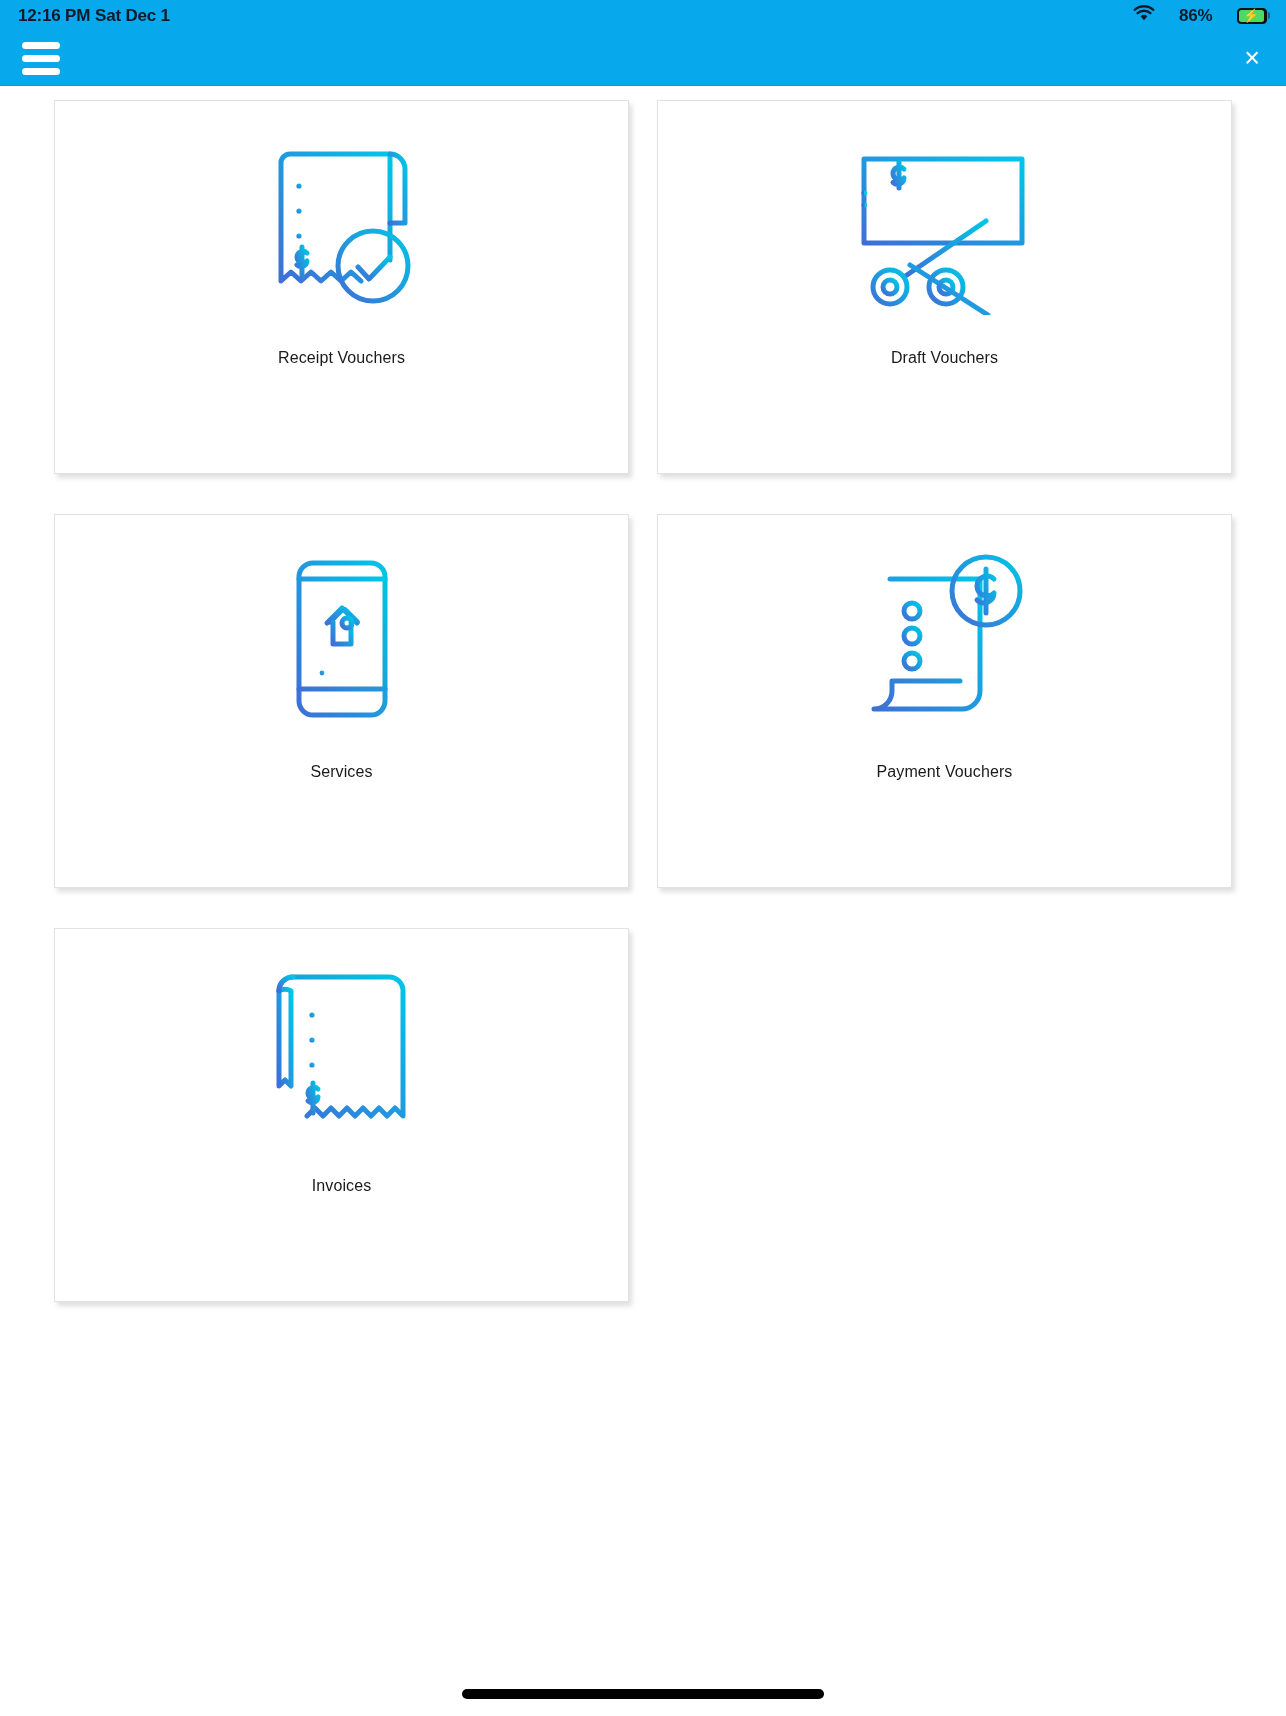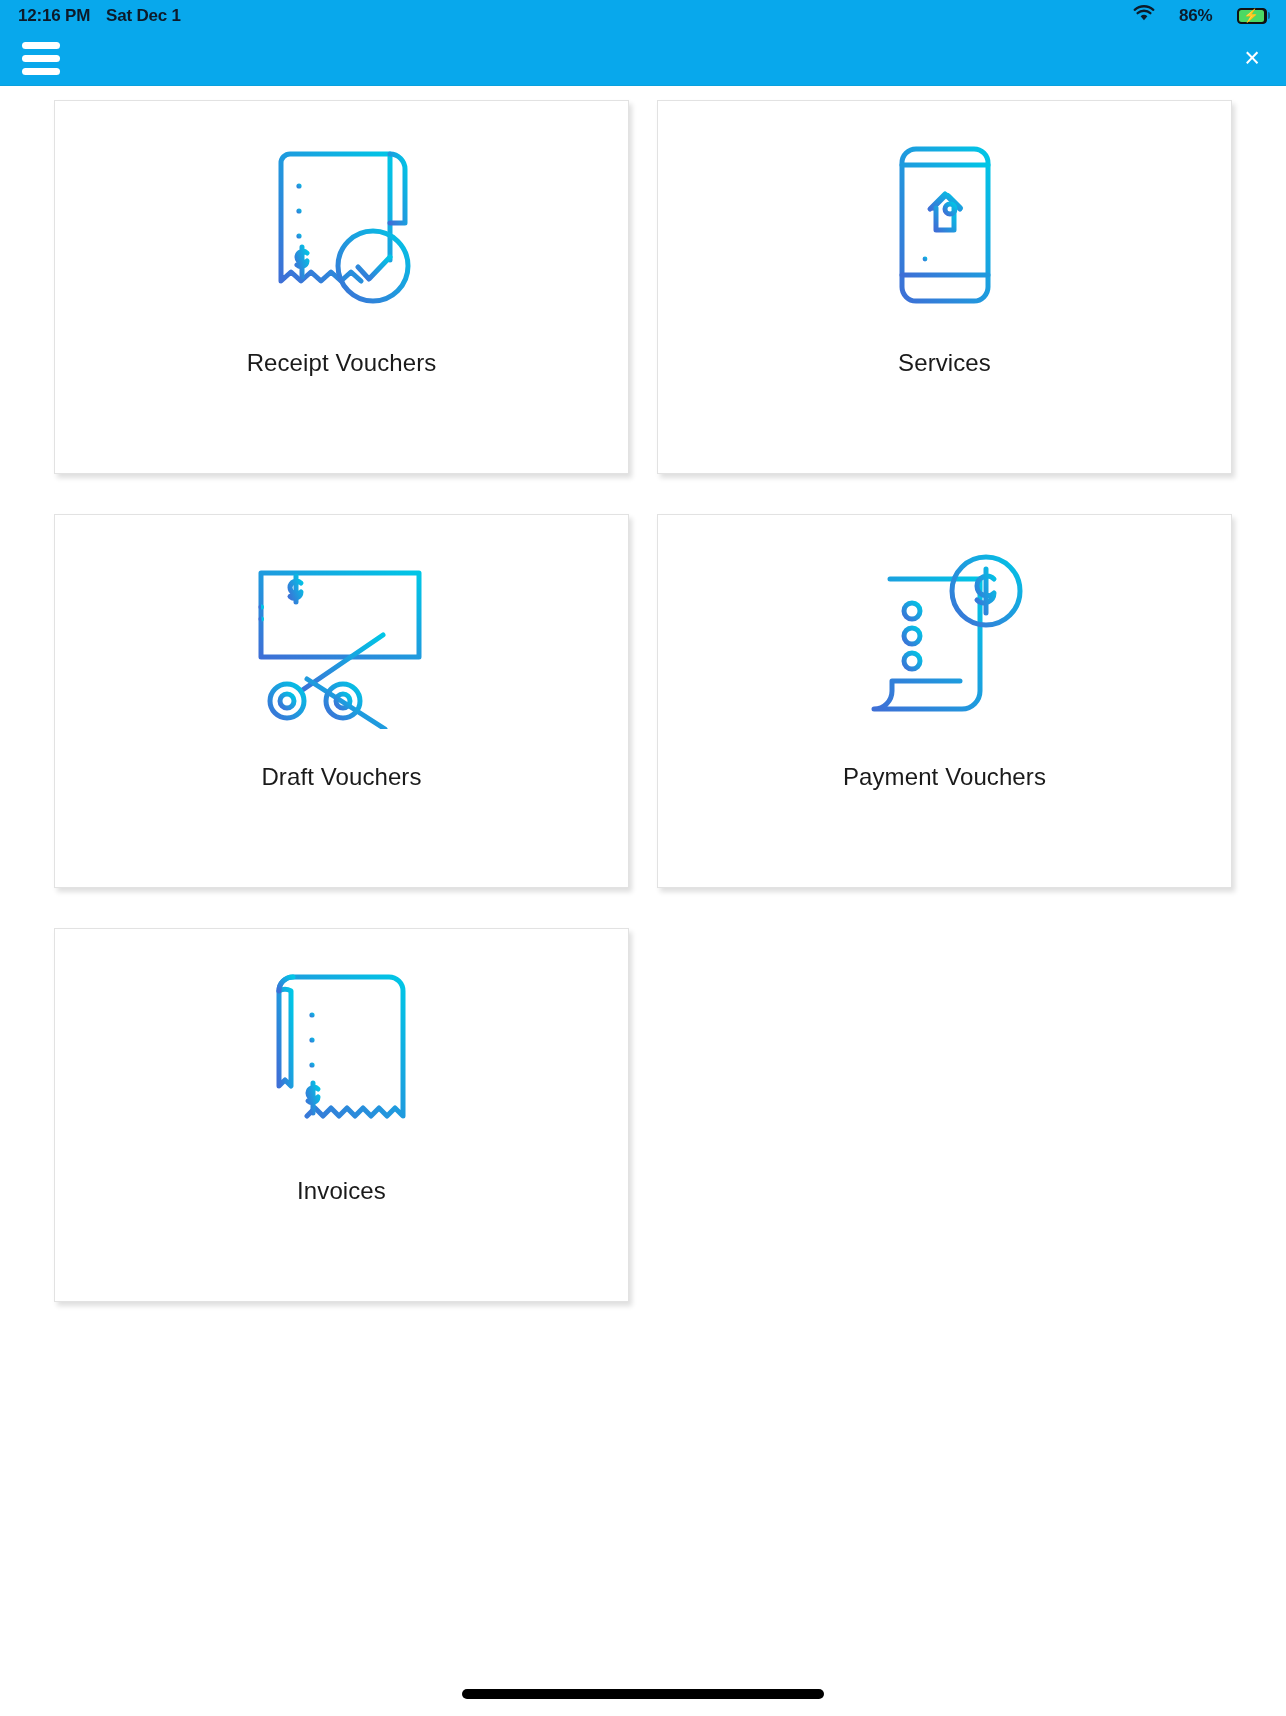--- a/index.html
+++ b/index.html
@@ -17,21 +17,21 @@
     background: #08A8EC;
     display: flex;
     align-items: center;
     justify-content: space-between;
     padding: 0 16px 0 18px;
     color: #0d1b2a;
     font-size: 17px;
     font-weight: bold;
     letter-spacing: -0.2px;
   }
-  .status-left { display: flex; align-items: center; gap: 16px; }
+  .status-left { display: flex; align-items: center; gap: 5px; }
   .status-right { display: flex; align-items: center; gap: 24px; }
   .wifi-icon { display: block; }
   .battery {
     display: flex; align-items: center;
   }
   .battery-body {
     width: 30px; height: 16px;
     border: 1.5px solid #111;
     border-radius: 4px;
     background: #111;
@@ -110,21 +110,21 @@
     justify-content: flex-start;
     box-shadow: 3px 4px 5px rgba(0,0,0,0.13);
     cursor: pointer;
   }
   .card-icon {
     height: 248px;
     display: flex; align-items: center; justify-content: center;
     width: 100%;
   }
   .card-label {
-    font-size: 24px;
+    font-size: 16px;
     color: #1a1a1a;
     font-weight: 400;
     letter-spacing: 0.1px;
     text-align: right;
   }
   .spacer-cell { visibility: hidden; }
 
   
   .home-indicator {
     position: absolute;
@@ -204,48 +204,20 @@
           <circle cx="116" cy="131" r="35" stroke-width="5"></circle>
           <path d="M101 132 l11 12 l21 -22"></path>
         </g>
       </svg>
     </div>
     <div class="card-label">Receipt Vouchers</div>
   </div>
 
   <div class="card">
     <div class="card-icon">
-      <svg width="170" height="180" viewBox="0 0 170 180">
-        <defs>
-          <linearGradient id="g2" x1="0" y1="1" x2="1" y2="0">
-            <stop offset="0%" stop-color="#3E6FD6"></stop>
-            <stop offset="100%" stop-color="#00C6E6"></stop>
-          </linearGradient>
-        </defs>
-        <g fill="none" stroke="url(#g2)" stroke-width="5" stroke-linecap="round" stroke-linejoin="round">
-          <rect x="42" y="14" width="86" height="152" rx="14"></rect>
-          <path d="M42 30 h86 M42 140 h86"></path>
-          <path d="M73 73 l12 -12 a2.5 2.5 0 0 1 3.5 0 l12 12"></path>
-          <path d="M70 74 l15 -15 l15 15"></path>
-          <path d="M76 73 v22 h18 v-22"></path>
-          <circle cx="90" cy="74" r="5"></circle>
-          <path d="M76 95 h24"></path>
-          <path d="M64 111 h42"></path>
-          <circle cx="65" cy="124" r="2.4" fill="url(#g2)" stroke="none"></circle>
-          <path d="M73 124 h9"></path>
-          <path d="M90 124 h18"></path>
-          <path d="M74 153 h22"></path>
-        </g>
-      </svg>
-    </div>
-    <div class="card-label">Services</div>
-  </div>
-
-  <div class="card">
-    <div class="card-icon">
       <svg width="185" height="180" viewBox="0 0 185 180">
         <defs>
           <linearGradient id="g3" x1="0" y1="1" x2="1" y2="0">
             <stop offset="0%" stop-color="#3E6FD6"></stop>
             <stop offset="100%" stop-color="#00C6E6"></stop>
           </linearGradient>
         </defs>
         <g fill="none" stroke="url(#g3)" stroke-width="5" stroke-linecap="round" stroke-linejoin="round">
           <path d="M12 24 h158 v84 h-158 z"></path>
           <path d="M12 58 h0.5 M12 70 h0.5" stroke-width="5"></path>
@@ -257,20 +229,48 @@
           <path d="M52 142 l82 -56"></path>
           <path d="M58 130 l78 50"></path>
           <circle cx="38" cy="152" r="17"></circle>
           <circle cx="38" cy="152" r="7"></circle>
           <circle cx="94" cy="152" r="17"></circle>
           <circle cx="94" cy="152" r="7"></circle>
         </g>
       </svg>
     </div>
     <div class="card-label">Draft Vouchers</div>
+  </div>
+
+  <div class="card">
+    <div class="card-icon">
+      <svg width="170" height="180" viewBox="0 0 170 180">
+        <defs>
+          <linearGradient id="g2" x1="0" y1="1" x2="1" y2="0">
+            <stop offset="0%" stop-color="#3E6FD6"></stop>
+            <stop offset="100%" stop-color="#00C6E6"></stop>
+          </linearGradient>
+        </defs>
+        <g fill="none" stroke="url(#g2)" stroke-width="5" stroke-linecap="round" stroke-linejoin="round">
+          <rect x="42" y="14" width="86" height="152" rx="14"></rect>
+          <path d="M42 30 h86 M42 140 h86"></path>
+          <path d="M73 73 l12 -12 a2.5 2.5 0 0 1 3.5 0 l12 12"></path>
+          <path d="M70 74 l15 -15 l15 15"></path>
+          <path d="M76 73 v22 h18 v-22"></path>
+          <circle cx="90" cy="74" r="5"></circle>
+          <path d="M76 95 h24"></path>
+          <path d="M64 111 h42"></path>
+          <circle cx="65" cy="124" r="2.4" fill="url(#g2)" stroke="none"></circle>
+          <path d="M73 124 h9"></path>
+          <path d="M90 124 h18"></path>
+          <path d="M74 153 h22"></path>
+        </g>
+      </svg>
+    </div>
+    <div class="card-label">Services</div>
   </div>
 
   <div class="card">
     <div class="card-icon">
       <svg width="185" height="180" viewBox="0 0 185 180">
         <defs>
           <linearGradient id="g4" x1="0" y1="1" x2="1" y2="0">
             <stop offset="0%" stop-color="#3E6FD6"></stop>
             <stop offset="100%" stop-color="#00C6E6"></stop>
           </linearGradient>

